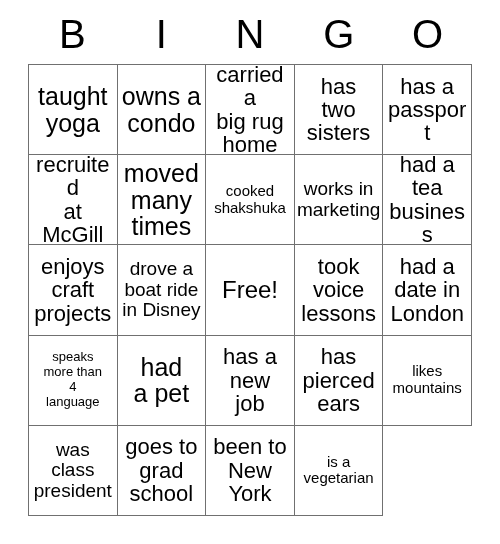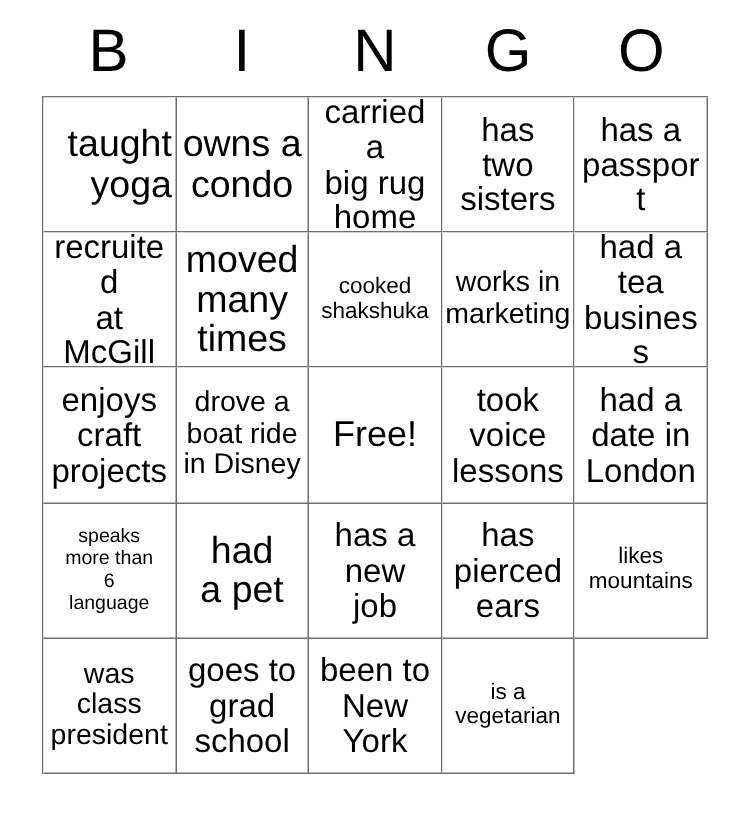--- a/index.html
+++ b/index.html
@@ -90,21 +90,21 @@
   <div id="header-row">
     <div class="header-letter">B</div>
     <div class="header-letter">I</div>
     <div class="header-letter">N</div>
     <div class="header-letter">G</div>
     <div class="header-letter">O</div>
   </div>
 
   <div id="grid" style="border-color: rgb(112, 112, 112);">
 
-    <div class="cell" style="border-color: rgb(112, 112, 112); text-align: right;">
+    <div class="cell" style="border-color: rgb(112, 112, 112);">
         <span class="cell-text fs-lg">taught
 yoga</span>
       </div>
     <div class="cell" style="border-color: rgb(112, 112, 112);">
         <span class="cell-text fs-lg">owns a
 condo</span>
       </div>
     <div class="cell" style="border-color: rgb(112, 112, 112);">
         <span class="cell-text fs-md">carried a
 big rug
@@ -163,21 +163,21 @@
       </div>
     <div class="cell" style="border-color: rgb(112, 112, 112);">
         <span class="cell-text fs-md">had a
 date in
 London</span>
       </div>
 
     <div class="cell" style="border-color: rgb(112, 112, 112);">
         <span class="cell-text fs-xxs">speaks
 more than
-6
+4
 language</span>
       </div>
     <div class="cell" style="border-color: rgb(112, 112, 112);">
         <span class="cell-text fs-xl">had
 a pet</span>
       </div>
     <div class="cell" style="border-color: rgb(112, 112, 112);">
         <span class="cell-text fs-md">has a
 new
 job</span>

